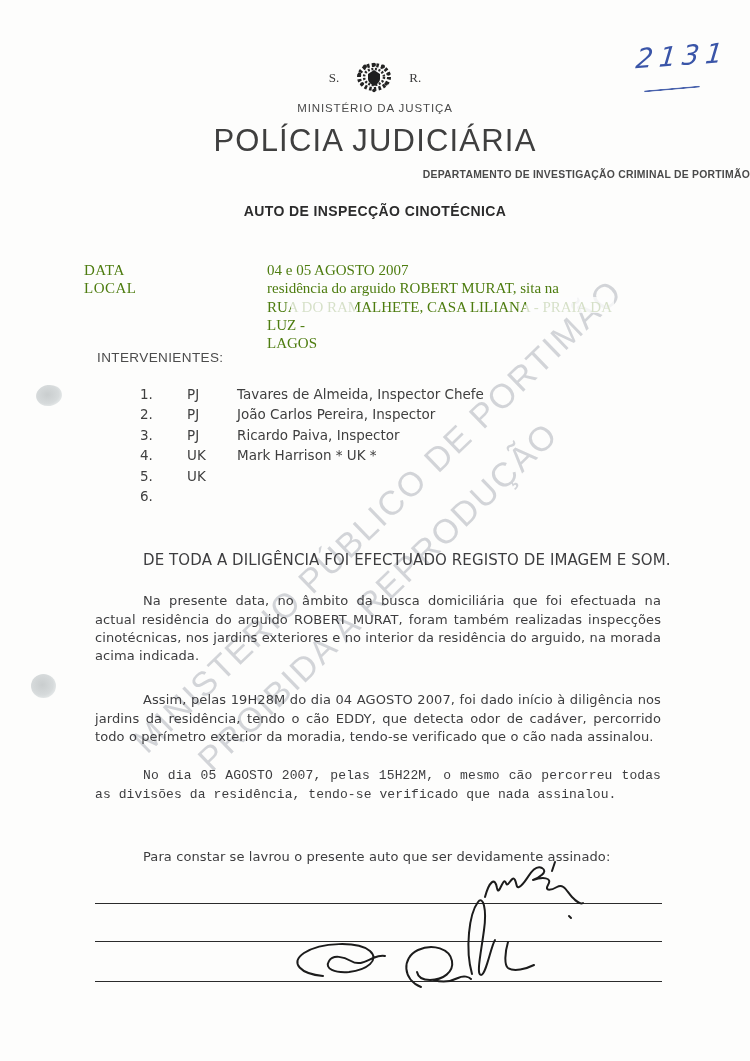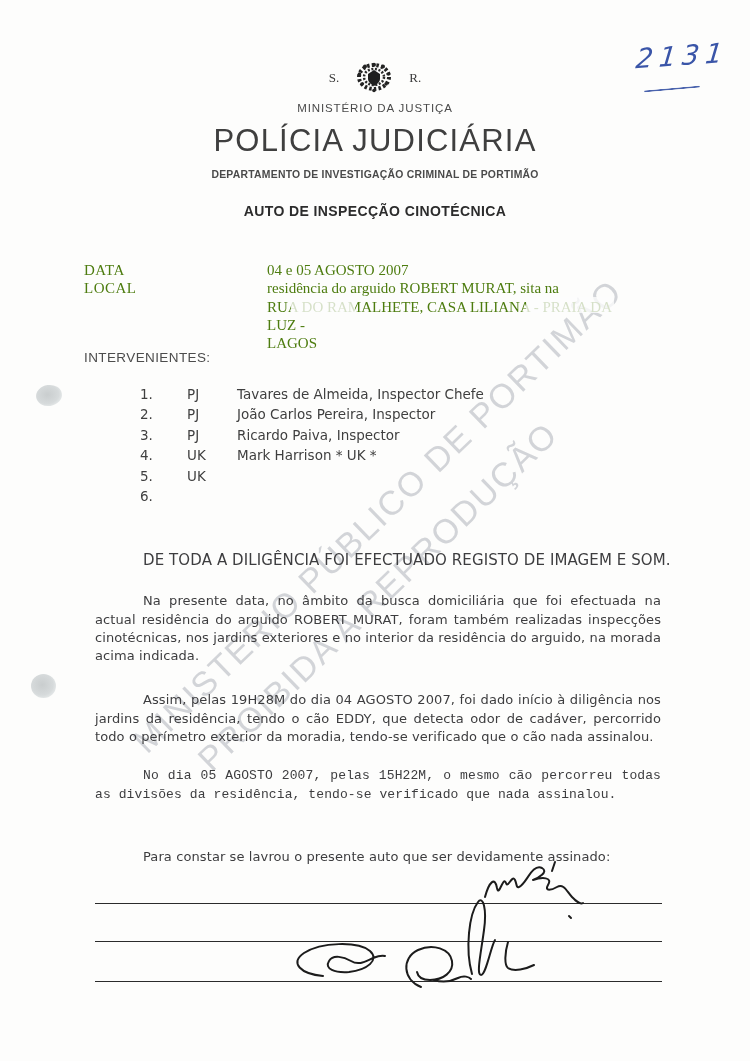--- a/index.html
+++ b/index.html
@@ -50,37 +50,37 @@
     transform:rotate(-5deg);
   }
 
   
   .letterhead{position:absolute;z-index:2;left:0;top:60px;width:750px;text-align:center;}
   .crest-row{display:flex;justify-content:center;align-items:center;gap:16px;height:36px;}
   .crest-initial{font-family:"Liberation Serif", serif;font-size:13px;color:#3c3c3c;}
   .crest-svg{display:block;}
   .ministry{margin-top:6px;font-size:11.5px;letter-spacing:0.9px;color:#4a4a4a;}
   .org-name{margin-top:9px;font-size:31px;font-weight:400;letter-spacing:1.2px;color:#3f3f3f;}
-  .dept{margin-top:10px;font-size:10.4px;font-weight:700;letter-spacing:0.25px;color:#4a4a4a;}
+  .dept{margin-top:10px;font-size:10.4px;font-weight:700;letter-spacing:0.25px;color:#4a4a4a;text-align:right;}
   .doc-title{position:absolute;z-index:2;left:0;top:203px;width:750px;text-align:center;
     font-size:14px;font-weight:700;letter-spacing:0.4px;color:#2c2c2c;}
 
   
   .meta{
     position:absolute;z-index:2;left:84px;top:261px;width:560px;
     font-family:"Liberation Serif", serif;font-size:15px;line-height:18.3px;color:#4d7c0f;
     display:grid;grid-template-columns:183px 1fr;
   }
   .meta .lbl{letter-spacing:0.5px;}
   .redaction{position:absolute;z-index:2;background:rgba(253,253,252,0.78);}
   .red1{left:291px;top:297px;width:64px;height:16px;}
   .red2{left:526px;top:297px;width:88px;height:16px;}
 
   
-  .interv-heading{position:absolute;z-index:2;left:84px;top:350px;font-size:13.5px;
+  .interv-heading{position:absolute;z-index:2;left:97px;top:350px;font-size:13.5px;
     letter-spacing:0.4px;color:#4c4c4c;}
   .participants{position:absolute;z-index:2;left:140px;top:386px;width:500px;
     font-family:"DejaVu Sans", sans-serif;font-size:13.5px;color:#3f3f3f;}
   .p-row{display:grid;grid-template-columns:47px 50px auto;height:20.4px;align-items:baseline;}
   .p-row .pname.indent{padding-left:7px;}
 
   
   .doc-body{
     position:absolute;z-index:2;left:95px;top:551px;width:566px;
     font-family:"DejaVu Sans", sans-serif;font-size:13px;line-height:18.3px;

